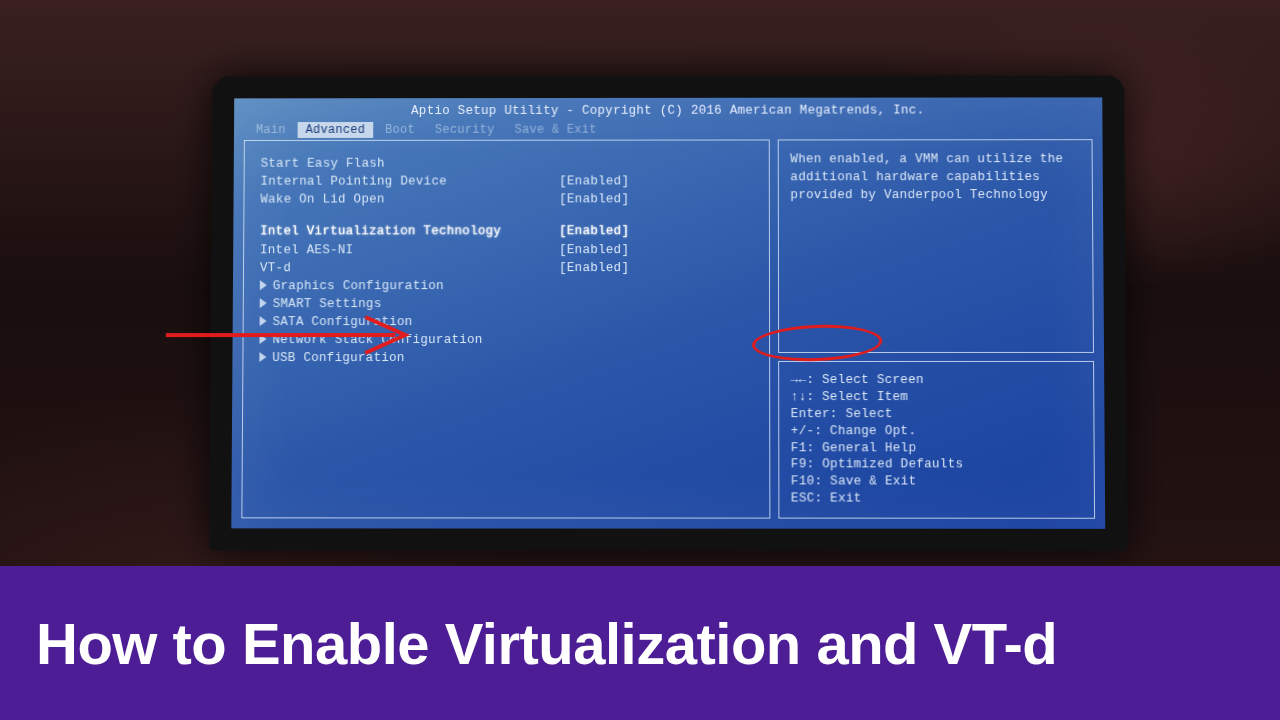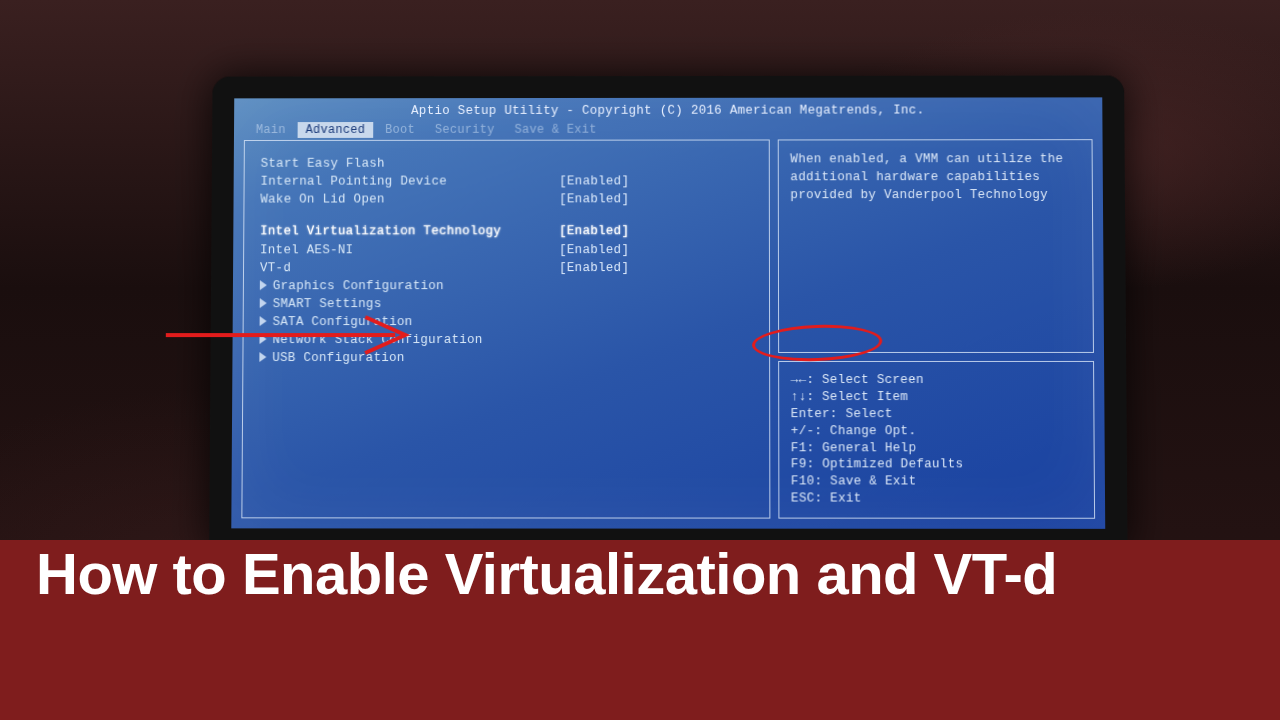--- a/index.html
+++ b/index.html
@@ -117,24 +117,24 @@
     border: 3px solid #e21c1c;
     border-radius: 50%;
     transform: rotate(-2deg);
     pointer-events: none;
   }
 
   
   .banner {
     position: absolute;
     left: 0; right: 0; bottom: 0;
-    height: 180px;
-    background: #7f1d1d;
-    display: flex;
-    align-items: flex-start;
+    height: 154px;
+    background: #4c1d95;
+    display: flex;
+    align-items: center;
     padding-left: 36px;
   }
   .banner-text {
     color: #fff;
     font-family: "Segoe UI", Arial, sans-serif;
     font-weight: 600;
     font-size: 58px;
     letter-spacing: -0.5px;
   }
 </style>

